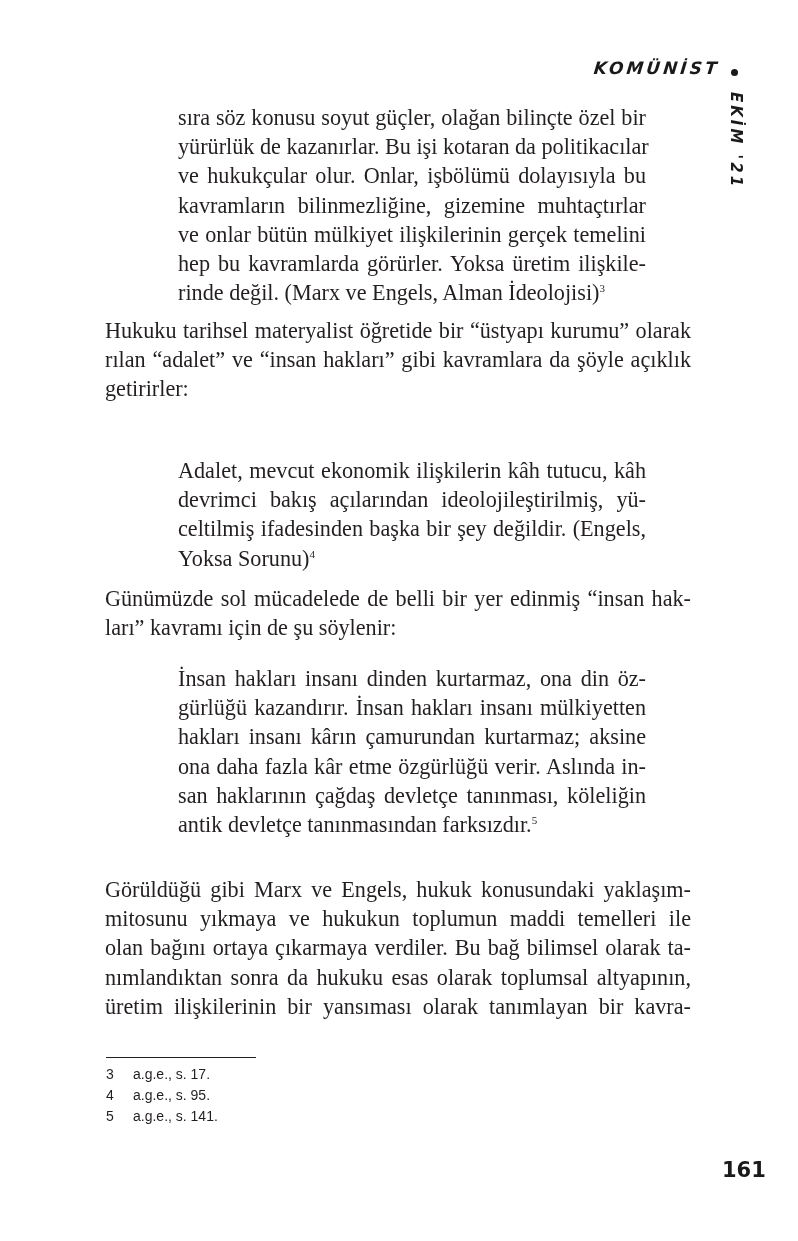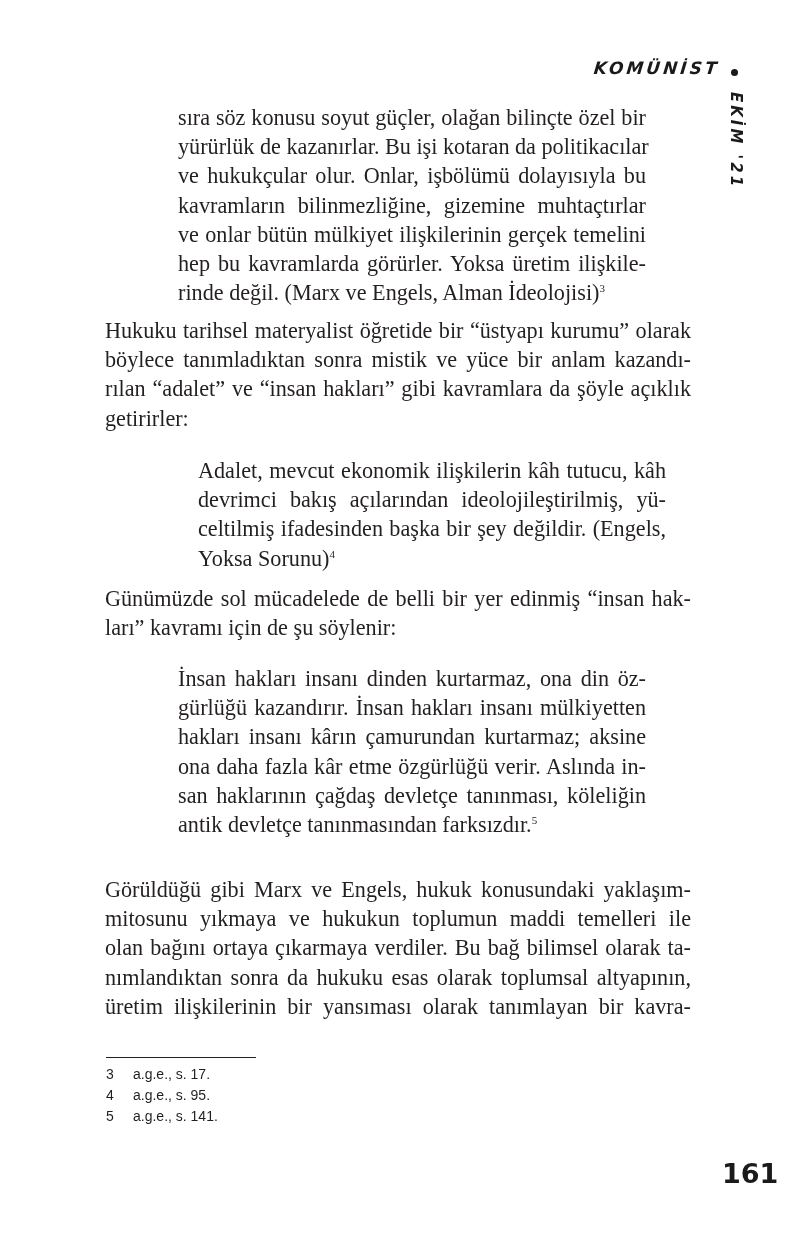--- a/index.html
+++ b/index.html
@@ -102,21 +102,21 @@
     }
     .footnote .fn-num {
       width: 27px;
     }
     .page-number {
       position: absolute;
       left: 722px;
       top: 1158px;
       font-family: "DejaVu Sans", sans-serif;
       font-weight: bold;
-      font-size: 27px;
+      font-size: 21px;
       color: #1a1a1a;
     }
   </style>
 </head>
 <body>
 
 <div class="header-mag">KOMÜNİST</div>
 <div class="header-dot"></div>
 <div class="header-issue">EKİM '21</div>
 
@@ -125,26 +125,25 @@
   <span class="line">yürürlük de kazanırlar. Bu işi kotaran da politikacılar</span>
   <span class="line">ve hukukçular olur. Onlar, işbölümü dolayısıyla bu</span>
   <span class="line">kavramların bilinmezliğine, gizemine muhtaçtırlar</span>
   <span class="line">ve onlar bütün mülkiyet ilişkilerinin gerçek temelini</span>
   <span class="line">hep bu kavramlarda görürler. Yoksa üretim ilişkile-</span>
   <span class="line last"><span>rinde değil. (Marx ve Engels, Alman İdeolojisi)</span><sup>3</sup></span>
 </div>
 
 <div class="text body-para" style="top:316px;">
   <span class="line">Hukuku tarihsel materyalist öğretide bir “üstyapı kurumu” olarak</span>
-  <span class="line">böylece tanımladıktan sonra mistik ve yüce bir anlam kazandı-</span>
   <span class="line">rılan “adalet” ve “insan hakları” gibi kavramlara da şöyle açıklık</span>
   <span class="line last">getirirler:</span>
 </div>
 
-<div class="text blockquote" style="top:456px;margin-left:20px;">
+<div class="text blockquote" style="top:456px;">
   <span class="line">Adalet, mevcut ekonomik ilişkilerin kâh tutucu, kâh</span>
   <span class="line">devrimci bakış açılarından ideolojileştirilmiş, yü-</span>
   <span class="line">celtilmiş ifadesinden başka bir şey değildir. (Engels,</span>
   <span class="line last"><span>Yoksa Sorunu)</span><sup>4</sup></span>
 </div>
 
 <div class="text body-para" style="top:584px;">
   <span class="line">Günümüzde sol mücadelede de belli bir yer edinmiş “insan hak-</span>
   <span class="line last">ları” kavramı için de şu söylenir:</span>
 </div>

